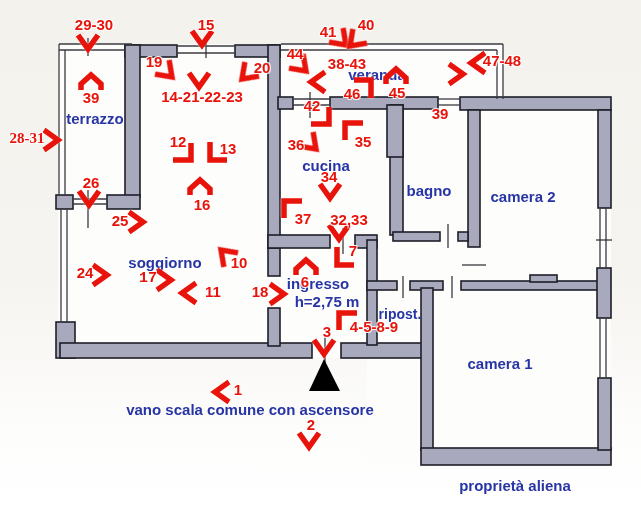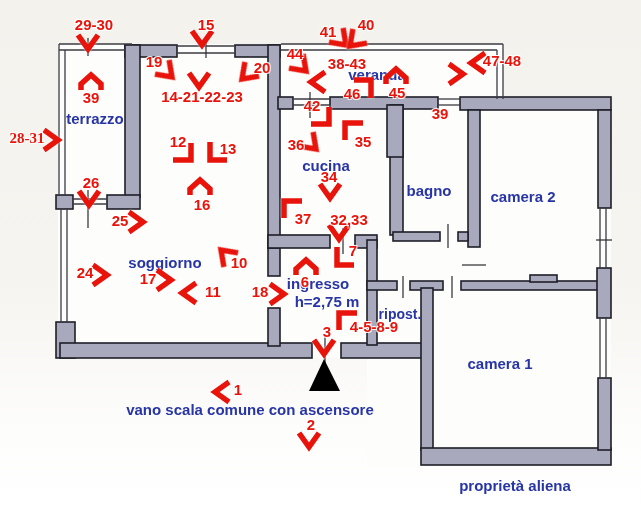--- a/index.html
+++ b/index.html
@@ -298,21 +298,21 @@
         <svg width="26" height="26" viewBox="0 0 26 26" style="transform:rotate(270deg)">
           <polyline points="3,6 13,20 23,6" fill="none" stroke="var(--marker-red)" stroke-width="5.5"></polyline>
         </svg>
       </span>
       <span class="marker-num" style="left: 85px; top: 272px;">24</span>
       <span class="marker-glyph" style="left: 164px; top: 280px;">
         <svg width="26" height="26" viewBox="0 0 26 26" style="transform:rotate(270deg)">
           <polyline points="3,6 13,20 23,6" fill="none" stroke="var(--marker-red)" stroke-width="5.5"></polyline>
         </svg>
       </span>
-      <span class="marker-num" style="left: 148px; top: 278px;">17</span>
+      <span class="marker-num" style="left: 148px; top: 278px; font-family: Liberation Mono, monospace;">17</span>
       <span class="marker-glyph" style="left: 189px; top: 293px;">
         <svg width="26" height="26" viewBox="0 0 26 26" style="transform:rotate(90deg)">
           <polyline points="3,6 13,20 23,6" fill="none" stroke="var(--marker-red)" stroke-width="5.5"></polyline>
         </svg>
       </span>
       <span class="marker-num" style="left: 213px; top: 291px;">11</span>
       <span class="marker-glyph" style="left: 226px; top: 255px;">
         <svg width="26" height="26" viewBox="0 0 26 26" style="transform:rotate(135deg)">
           <polyline points="3,6 13,20 23,6" fill="none" stroke="var(--marker-red)" stroke-width="5.5"></polyline>
         </svg>

